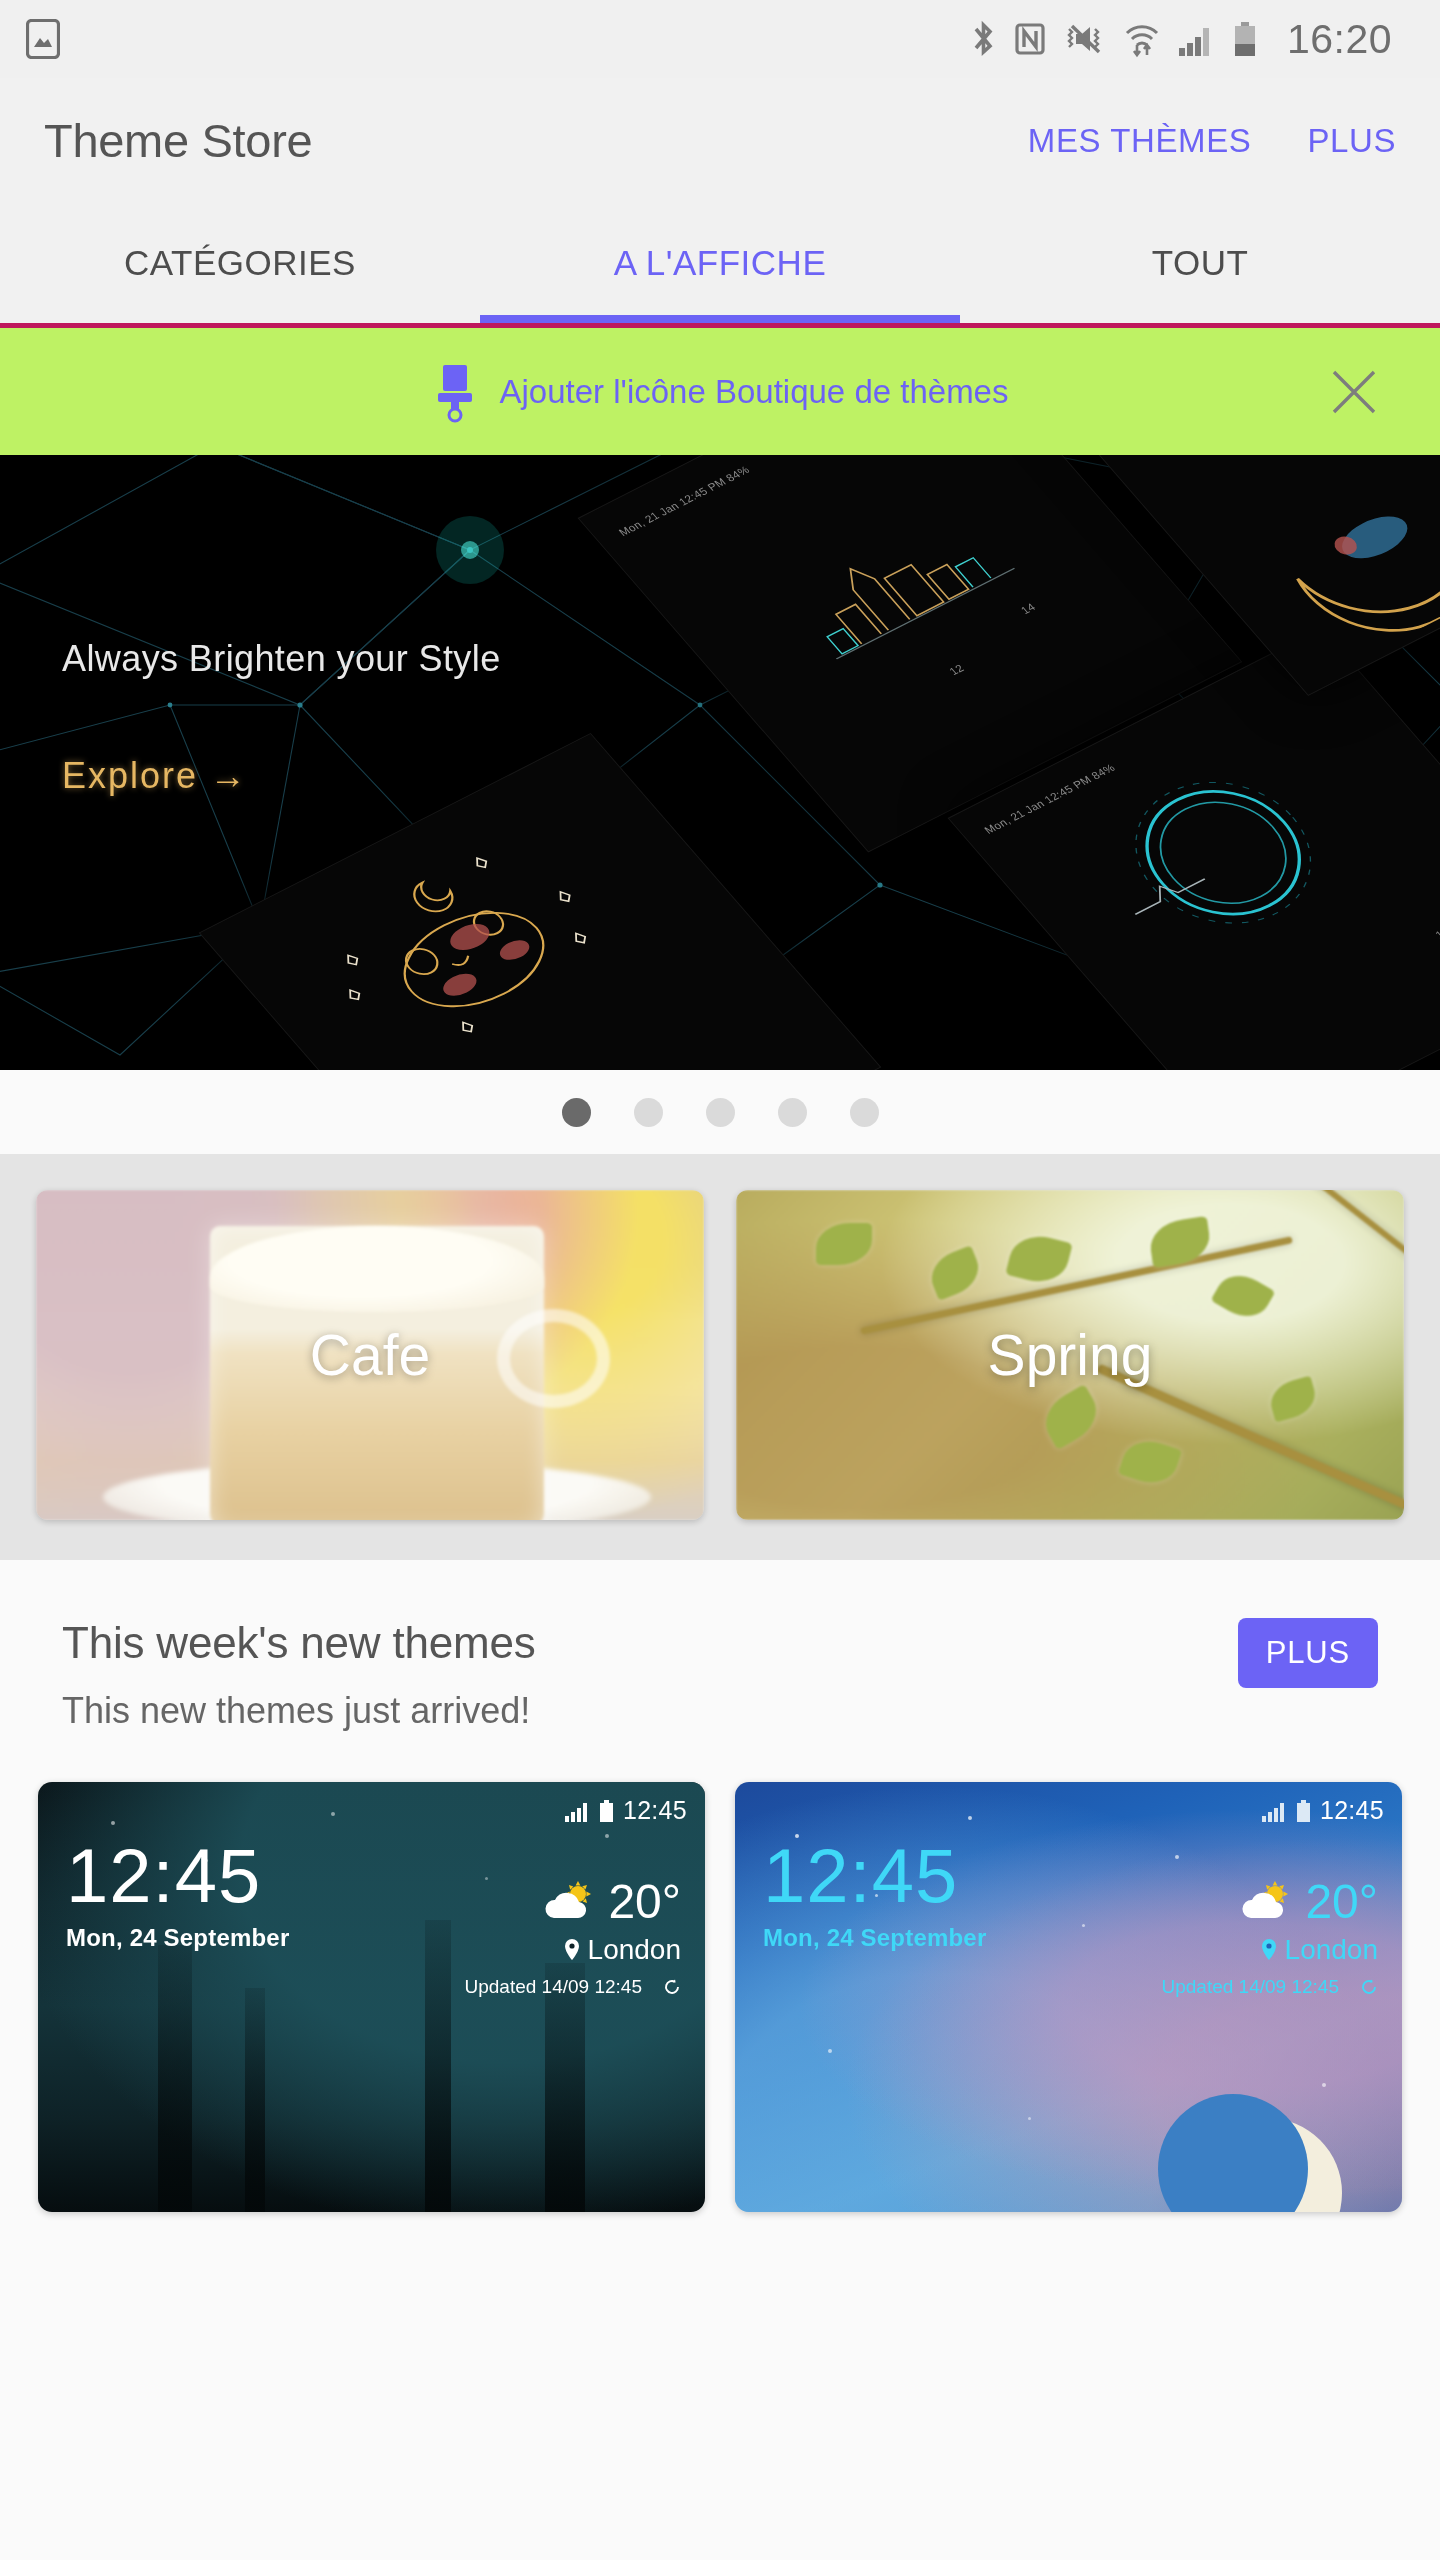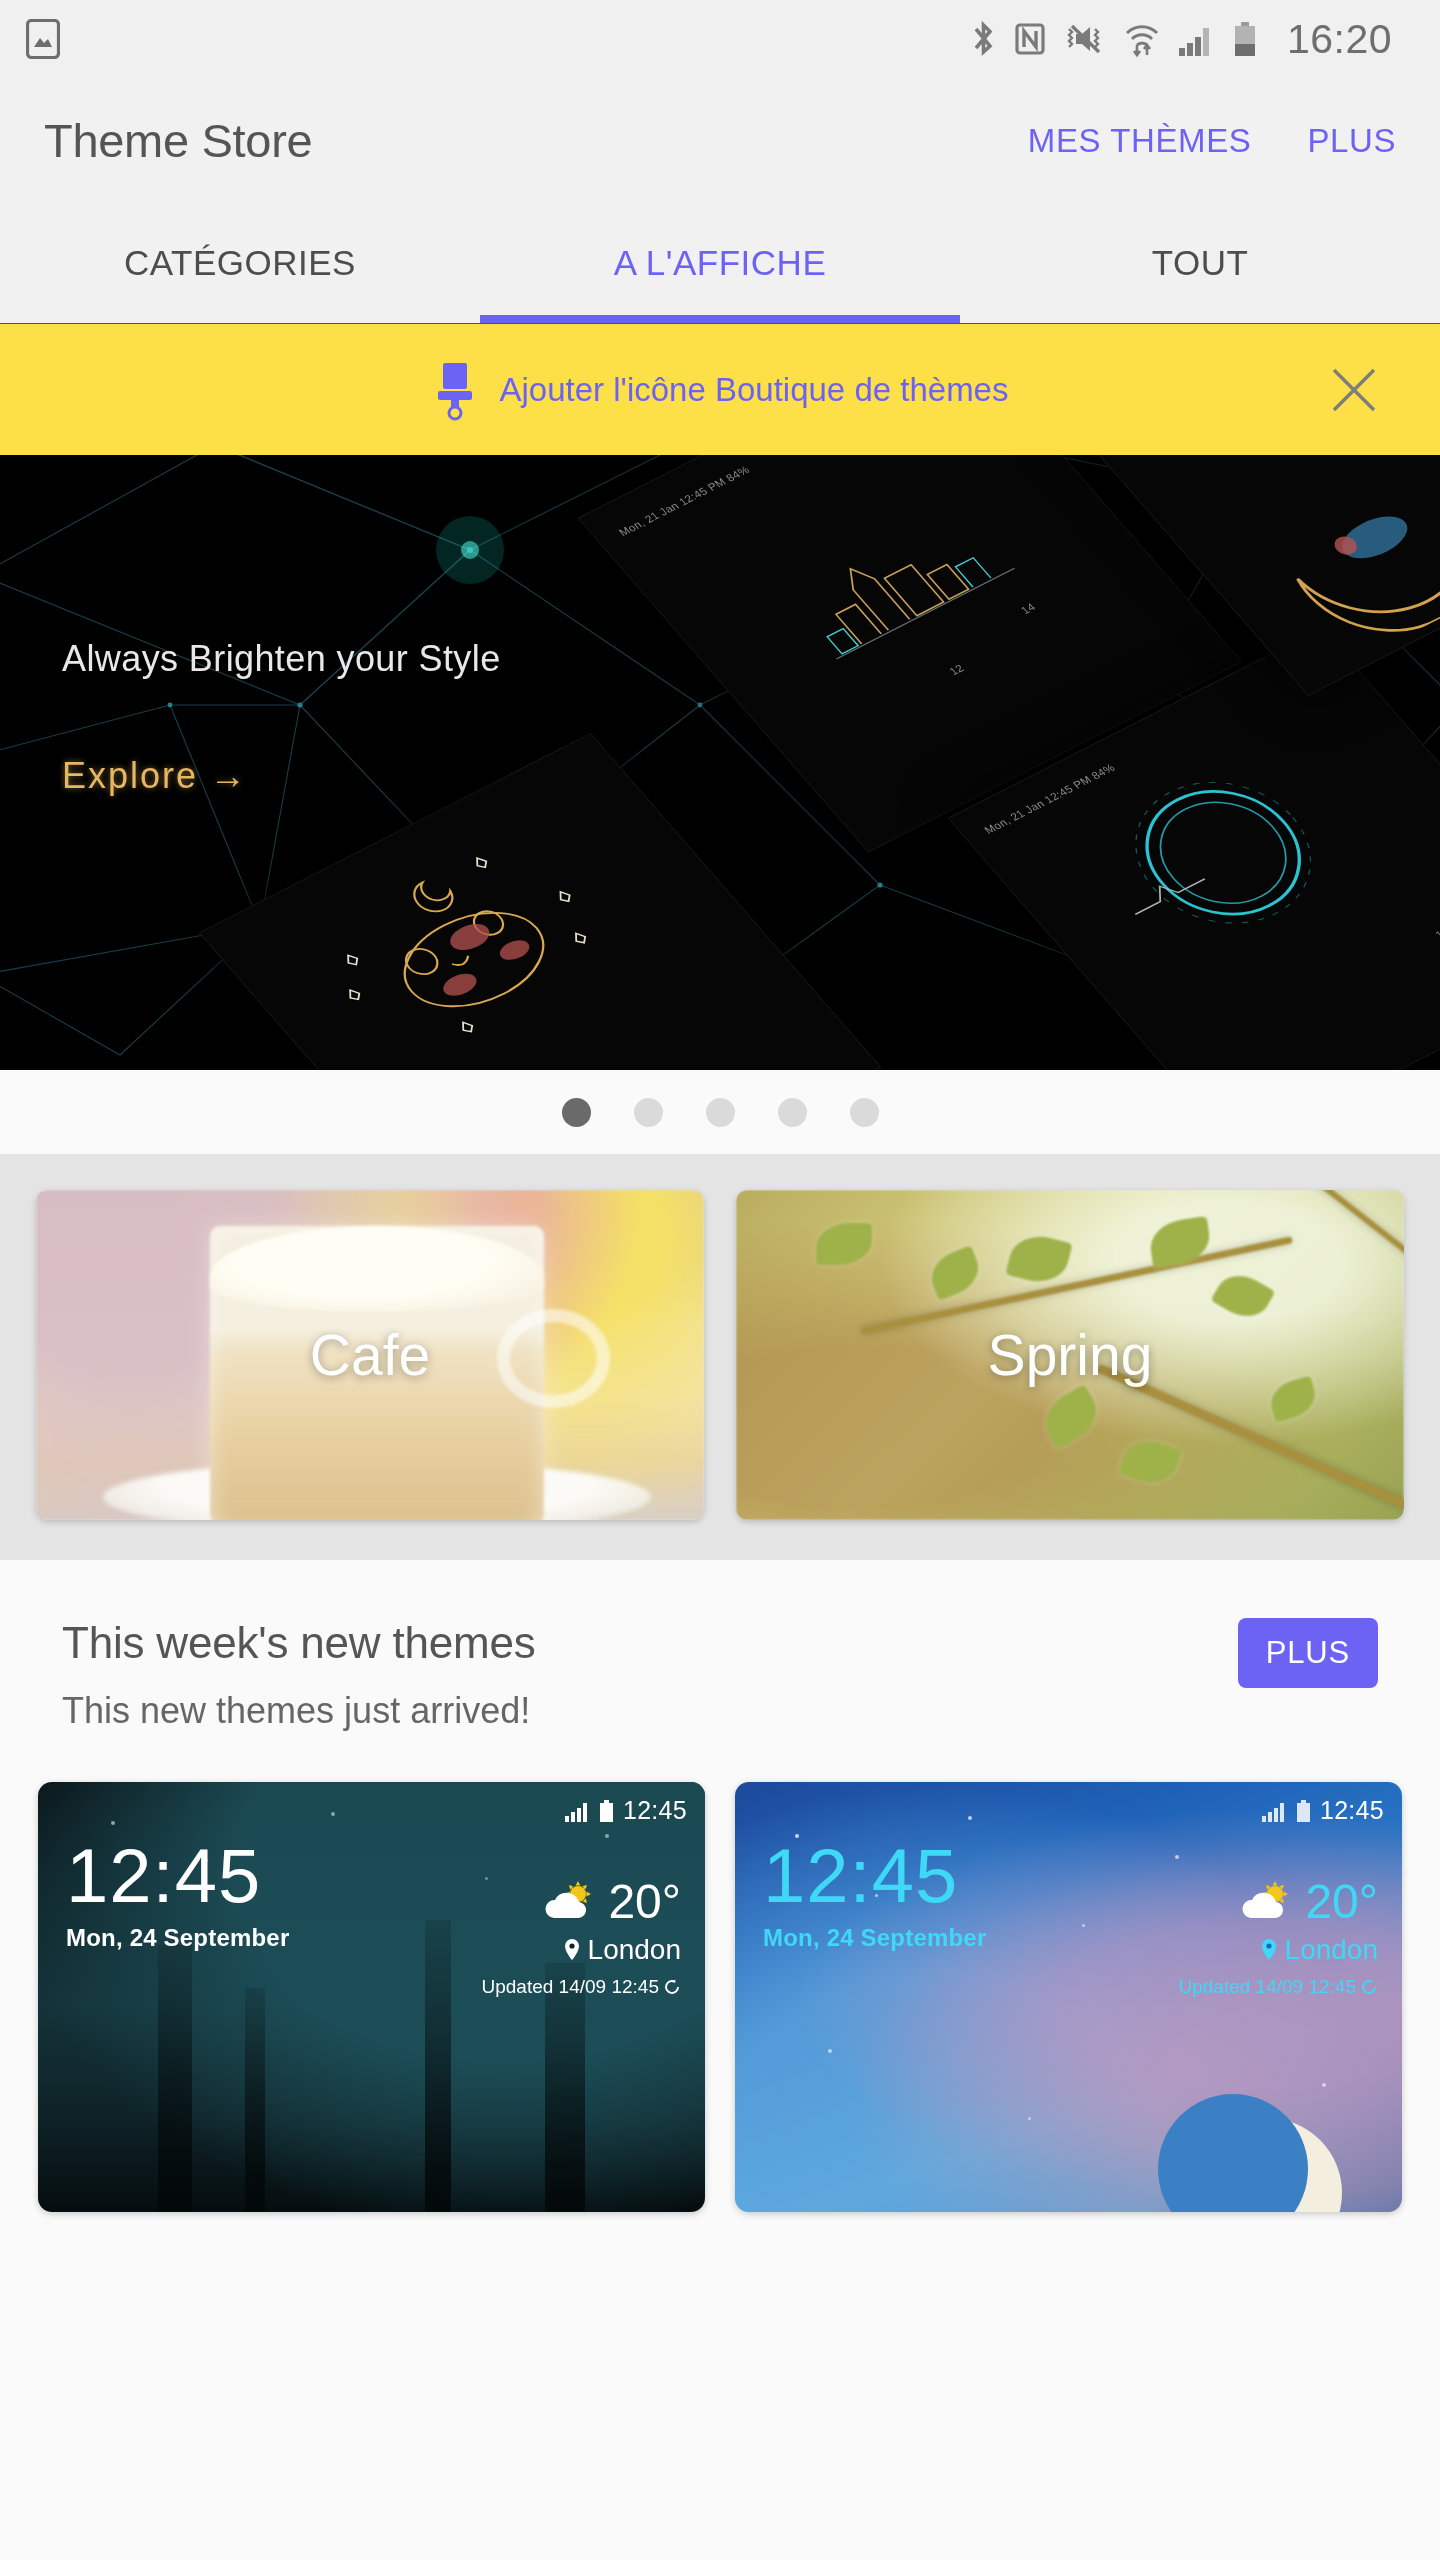--- a/index.html
+++ b/index.html
@@ -49,23 +49,23 @@
     background: none; border: none; font-family: inherit; cursor: pointer;
   }
   .tab.active { color: #6C63F5; }
   .tab.active::after {
     content: ""; position: absolute; bottom: 0; left: 0; right: 0;
     height: 8px; background: #6C63F5;
   }
 
   
   .promo {
-    height: 132px; background: #fde047;
+    height: 132px; background: #bef264;
     display: flex; align-items: center; justify-content: center;
-    position: relative; border-top: 1px solid #be185d;
+    position: relative; border-top: 5px solid #be185d;
   }
   .promo-inner { display: flex; align-items: center; gap: 22px; }
   .promo-text { font-size: 33px; color: #6C63F5; }
   .promo-close {
     position: absolute; right: 58px; top: 50%; transform: translateY(-50%);
     width: 56px; height: 56px; cursor: pointer;
   }
 
   
   .hero {
@@ -211,21 +211,21 @@
   }
   .tclock { position: absolute; left: 28px; top: 58px; }
   .tclock-time { font-size: 76px; font-weight: 300; line-height: .95; letter-spacing: 1px; }
   .tclock-date { font-size: 24px; font-weight: 700; margin-top: 12px; letter-spacing: .2px; }
   .tweather { position: absolute; right: 24px; top: 96px; text-align: right; }
   .twrow { display: flex; align-items: center; justify-content: flex-end; gap: 10px; }
   .ttemp { font-size: 48px; font-weight: 300; line-height: 1; }
   .tcity { font-size: 28px; font-weight: 400; margin-top: 8px;
            display: flex; align-items: center; justify-content: flex-end; gap: 7px; }
   .tupd { font-size: 19px; margin-top: 10px; display: flex;
-          align-items: center; justify-content: flex-end; gap: 4px; margin-left: 20px; }
+          align-items: center; justify-content: flex-end; gap: 21px; margin-left: 20px; }
   .c-white { color: #fff; }
   .c-cyan  { color: #3fd8f7; }
 </style>
 </head>
 <body>
 
 <div class="statusbar">
   <div class="sb-left">
     <svg class="sb-icon" width="34" height="40" viewBox="0 0 34 40">
       <rect x="1.5" y="1.5" width="31" height="37" rx="4" fill="none" stroke="#6e6e6e" stroke-width="3.2"></rect>

